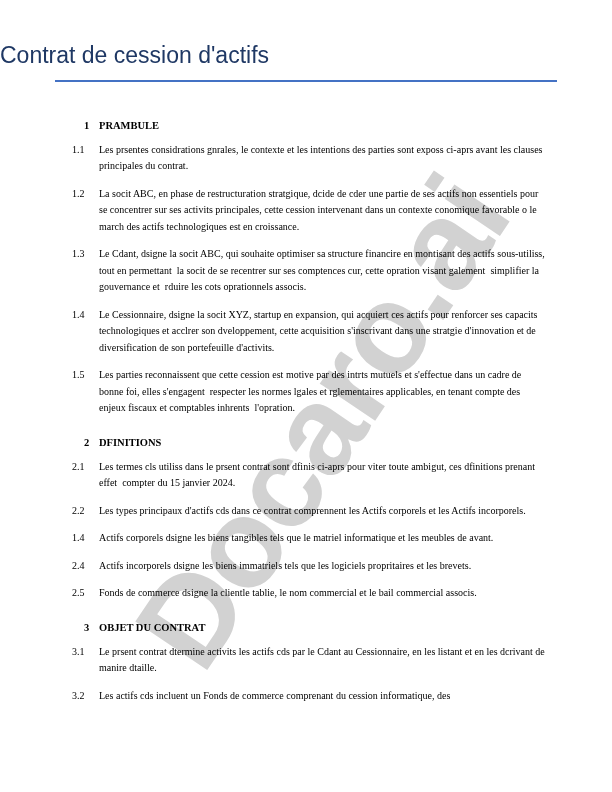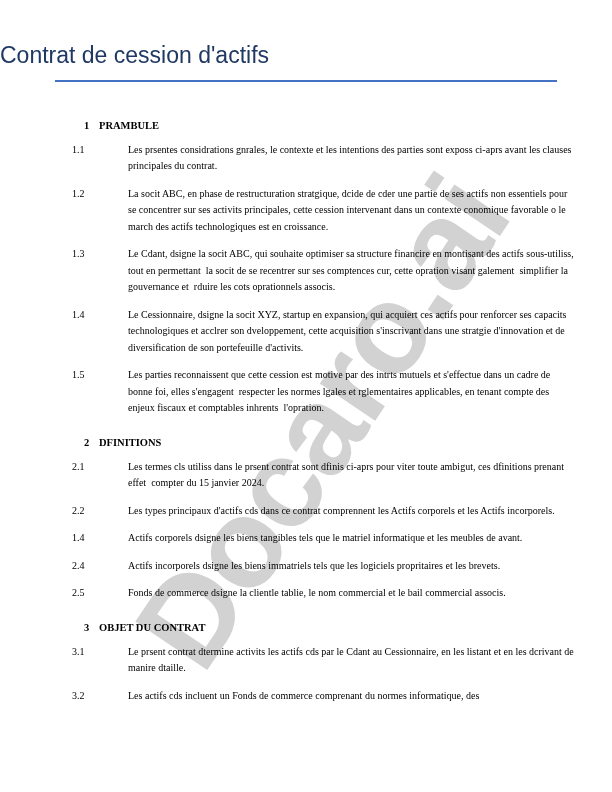--- a/index.html
+++ b/index.html
@@ -63,21 +63,20 @@
   }
   .h-num {
     width: 15px;
     flex: none;
   }
   .item {
     display: flex;
     margin: 0 55px 11px 72px;
     font-size: 10px;
     line-height: 16.5px;
-    gap: 29px;
   }
   .item-num {
     width: 27px;
     flex: none;
   }
   .item-text {
     width: 446px;
     flex: none;
     white-space: pre-wrap;
   }
@@ -151,18 +150,18 @@
           <div class="section-heading">
             <span class="h-num">3</span>
             <span class="h-label">OBJET DU CONTRAT</span>
           </div>
           <div class="item">
             <span class="item-num">3.1</span>
             <span class="item-text"><span>Le prsent contrat dtermine activits les actifs cds par le </span><span class="b">Cdant</span><span> au </span><span class="b">Cessionnaire</span><span>, en les listant et en les dcrivant de manire dtaille.</span></span>
           </div>
           <div class="item">
             <span class="item-num">3.2</span>
-            <span class="item-text"><span>Les actifs cds incluent un </span><span class="b">Fonds de commerce</span><span> comprenant du normes informatique, des</span></span>
+            <span class="item-text"><span>Les actifs cds incluent un </span><span class="b">Fonds de commerce</span><span> comprenant du cession informatique, des</span></span>
           </div>
         </section>
       </div>
   </div>
 </div>
 
 </body></html>

